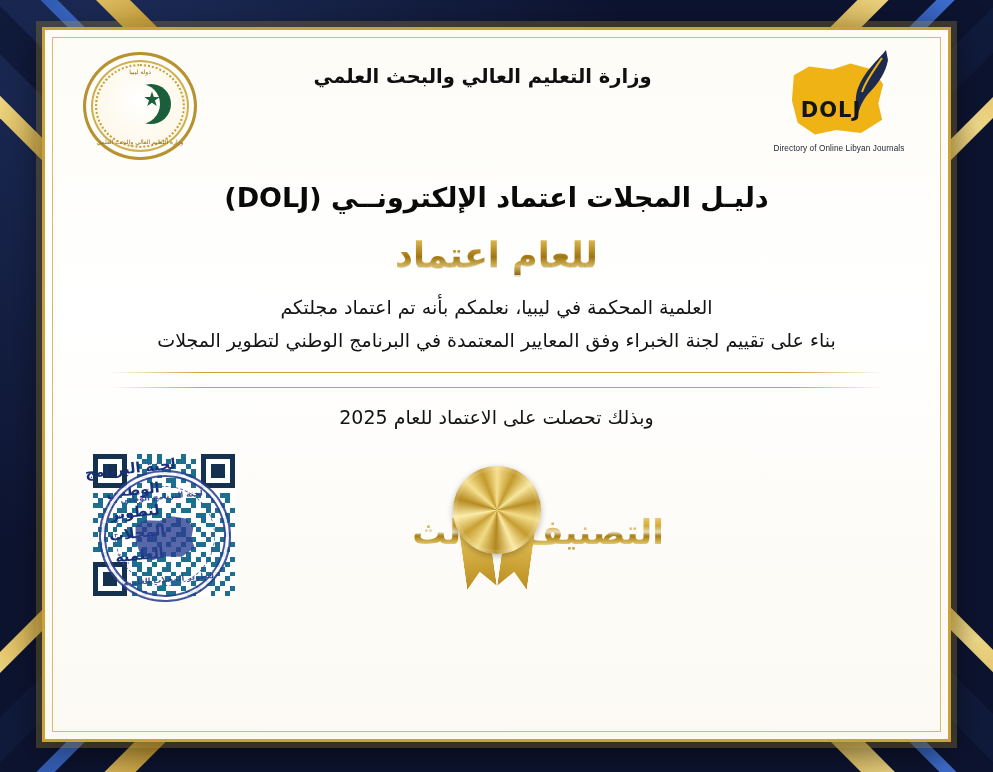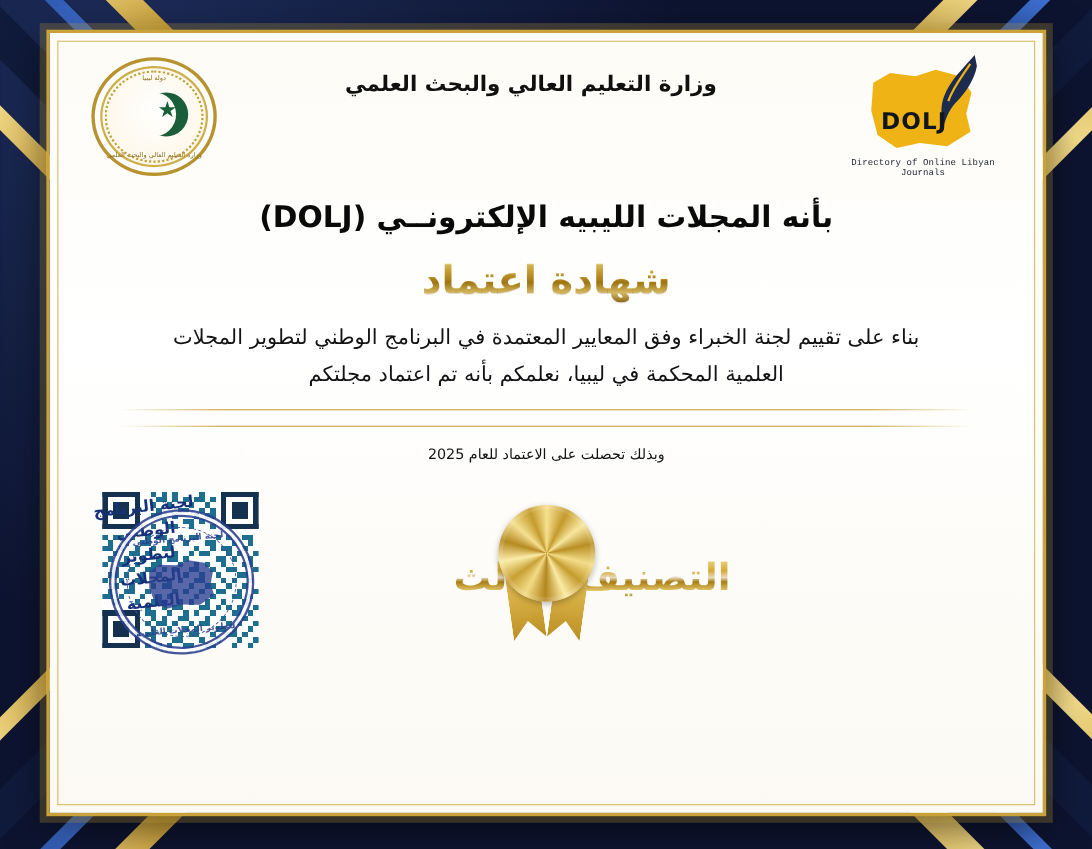--- a/index.html
+++ b/index.html
@@ -208,21 +208,21 @@
     font-size: 21px;
     font-weight: bold;
     color: #11151c;
     letter-spacing: 1px;
     font-family: "DejaVu Sans", "Liberation Sans", sans-serif;
   }
   .dolj-caption {
     margin-top: 4px;
     font-size: 8.2px;
     color: #1b2130;
-    font-family: Liberation Mono, monospace;
+    font-family: Liberation Sans, sans-serif;
     letter-spacing: .1px;
   }
 
   
   .main-title {
     text-align: center;
     font-size: 27px;
     font-weight: bold;
     color: #0a0a0a;
     margin-top: 16px;
@@ -264,21 +264,21 @@
     text-align: center;
     font-size: 30px;
     font-weight: bold;
     color: #1b3a86;
     margin: 22px 0 20px 0;
   }
 
   
   .year-line {
     text-align: center;
-    font-size: 13px;
+    font-size: 19px;
     color: #131313;
     margin-top: 18px;
   }
 
   
   .bottom-row {
     position: relative;
     height: 180px;
     margin-top: 2px;
   }
@@ -468,27 +468,27 @@
           <div class="emblem-ring">
             <div class="emblem-text-top">دولة ليبيا</div>
             <div class="emblem-crescent"></div>
             <div class="emblem-star">★</div>
             <div class="emblem-text-bottom">وزارة التعليم العالي والبحث العلمي</div>
           </div>
         </div>
 
       </div>
 
-      <div class="main-title">بأنه المجلات الليبيه الإلكترونــي (DOLJ)</div>
-
-      <div class="gold-heading">شهادة اعتماد</div>
+      <div class="main-title">دليـل المجلات اعتماد الإلكترونــي (DOLJ)</div>
+
+      <div class="gold-heading">للعام اعتماد</div>
 
       <div class="body-text">
+        <div>العلمية المحكمة في ليبيا، نعلمكم بأنه تم اعتماد مجلتكم</div>
         <div>بناء على تقييم لجنة الخبراء وفق المعايير المعتمدة في البرنامج الوطني لتطوير المجلات</div>
-        <div>العلمية المحكمة في ليبيا، نعلمكم بأنه تم اعتماد مجلتكم</div>
       </div>
 
       <div class="divider"></div>
 
 
       <div class="divider"></div>
 
       <div class="year-line">وبذلك تحصلت على الاعتماد للعام 2025</div>
 
       <div class="bottom-row">

